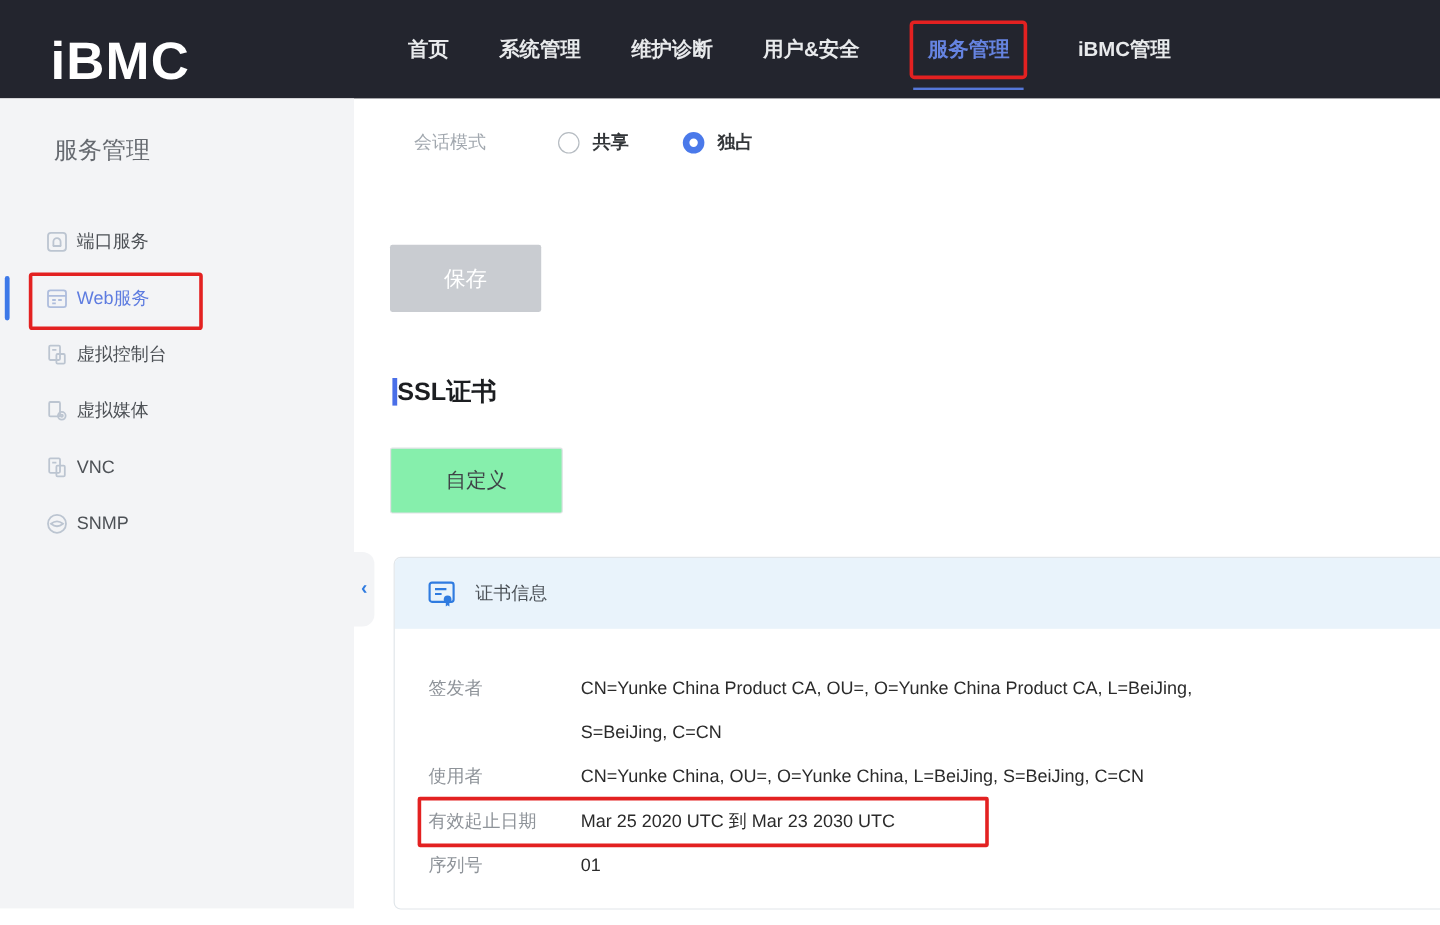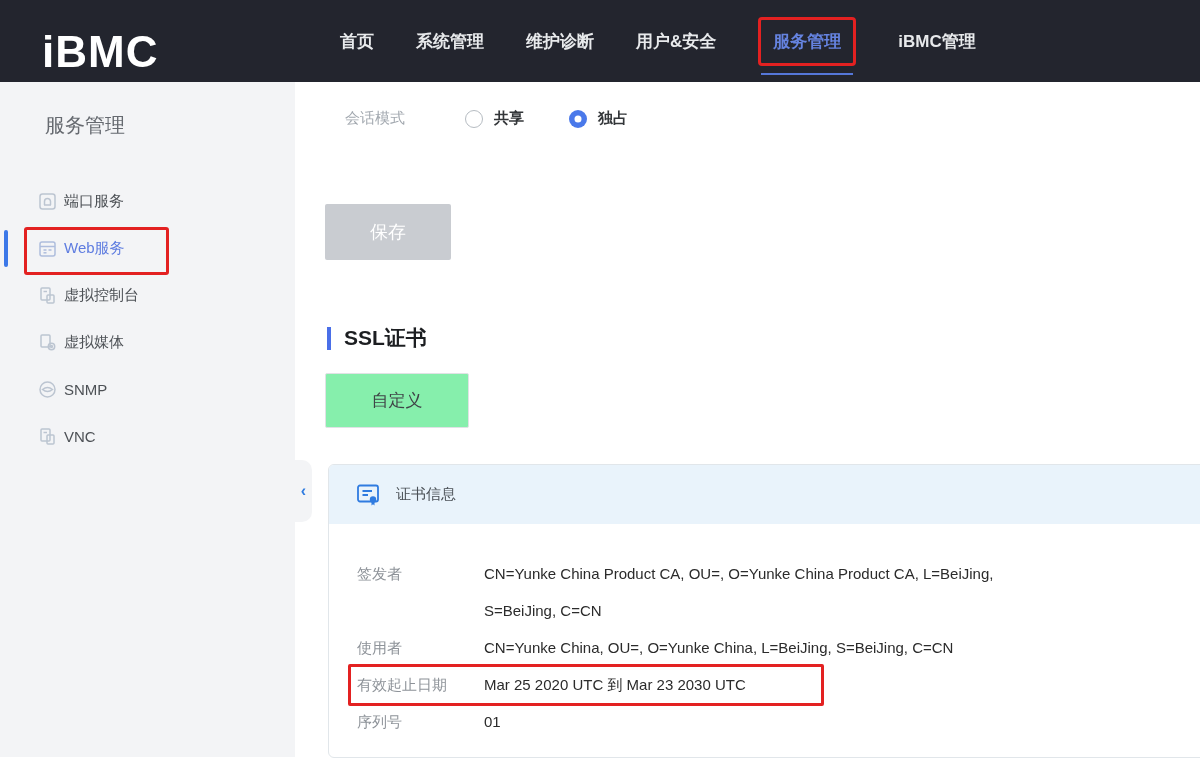--- a/index.html
+++ b/index.html
@@ -84,21 +84,21 @@
 
   .save-button {
     position:absolute; left:325px; top:164px; width:126px; height:56px;
     background:#c9ccd1; color:#ffffff; font-size:18px; border:none;
     border-radius:2px; cursor:default;
     font-family:Liberation Serif, serif;
     margin-top:40px;
   }
 
   .ssl-heading {
-    position:absolute; left:327px; top:324px; display:flex; align-items:center; gap:13px;
+    position:absolute; left:327px; top:312px; display:flex; align-items:center; 
   }
   .ssl-bar { width:4px; height:23px; background:#4a6fe8; }
   .ssl-title { font-size:21px; font-weight:bold; color:#1c1e21; }
 
   .custom-button {
     position:absolute; left:325px; top:373px; width:144px; height:55px;
     background:#86efac; border:1px solid #e0e2e5; color:#3f4347; font-size:17px;
     border-radius:2px; cursor:pointer;
     font-family:"Liberation Sans","DejaVu Sans",sans-serif;
   }
@@ -184,36 +184,36 @@
             <circle cx="13.5" cy="13.5" r="3.2"></circle>
             <circle cx="13.5" cy="13.5" r="0.9"></circle>
           </svg>
       </span>
       <span>虚拟媒体</span>
     </div>
 
     <div class="menu-item">
       <span class="mi-icon">
         <svg width="19" height="19" viewBox="0 0 19 19">
-            <circle cx="9.5" cy="9.5" r="7.5"></circle>
-            <path d="M4.5 9.5 Q9.5 5.5 14.5 9.5 Q9.5 13.5 4.5 9.5 Z"></path>
-          </svg>
-      </span>
-      <span>SNMP</span>
-    </div>
-
-    <div class="menu-item">
-      <span class="mi-icon">
-        <svg width="19" height="19" viewBox="0 0 19 19">
             <rect x="3" y="2" width="9" height="12" rx="1"></rect>
             <rect x="9" y="8" width="7" height="9" rx="1"></rect>
             <line x1="5.5" y1="5.5" x2="9" y2="5.5"></line>
           </svg>
       </span>
       <span>VNC</span>
+    </div>
+
+    <div class="menu-item">
+      <span class="mi-icon">
+        <svg width="19" height="19" viewBox="0 0 19 19">
+            <circle cx="9.5" cy="9.5" r="7.5"></circle>
+            <path d="M4.5 9.5 Q9.5 5.5 14.5 9.5 Q9.5 13.5 4.5 9.5 Z"></path>
+          </svg>
+      </span>
+      <span>SNMP</span>
     </div>
 
   </div>
   <div class="collapse-tab">
     <span>‹</span>
   </div>
 </div>
 
 <div class="session-row">
   <div class="session-label">会话模式</div>

